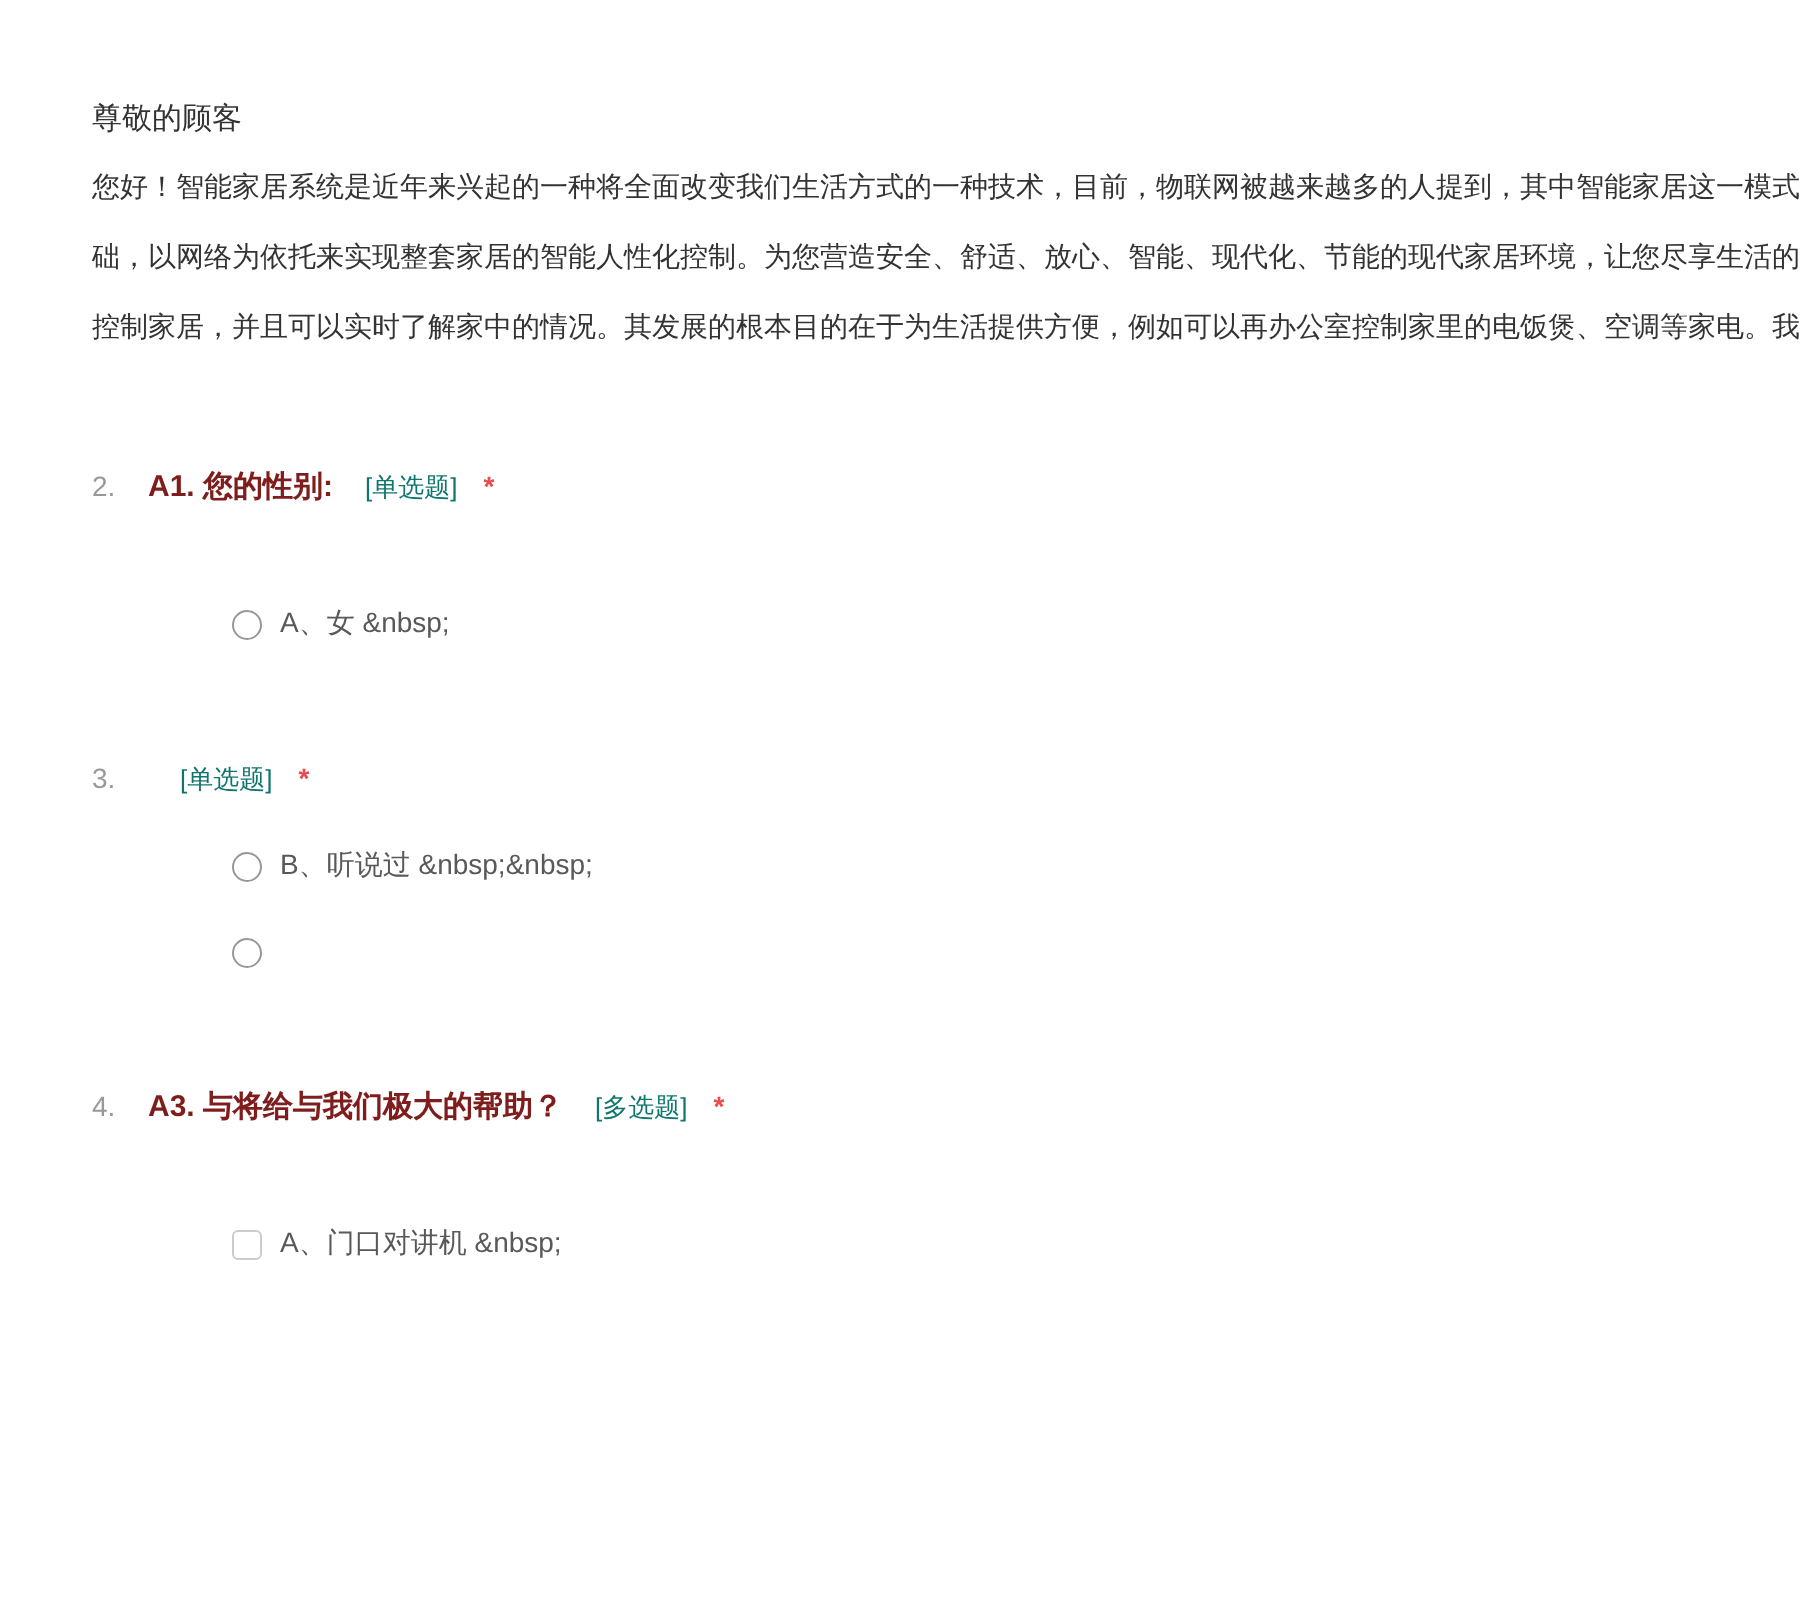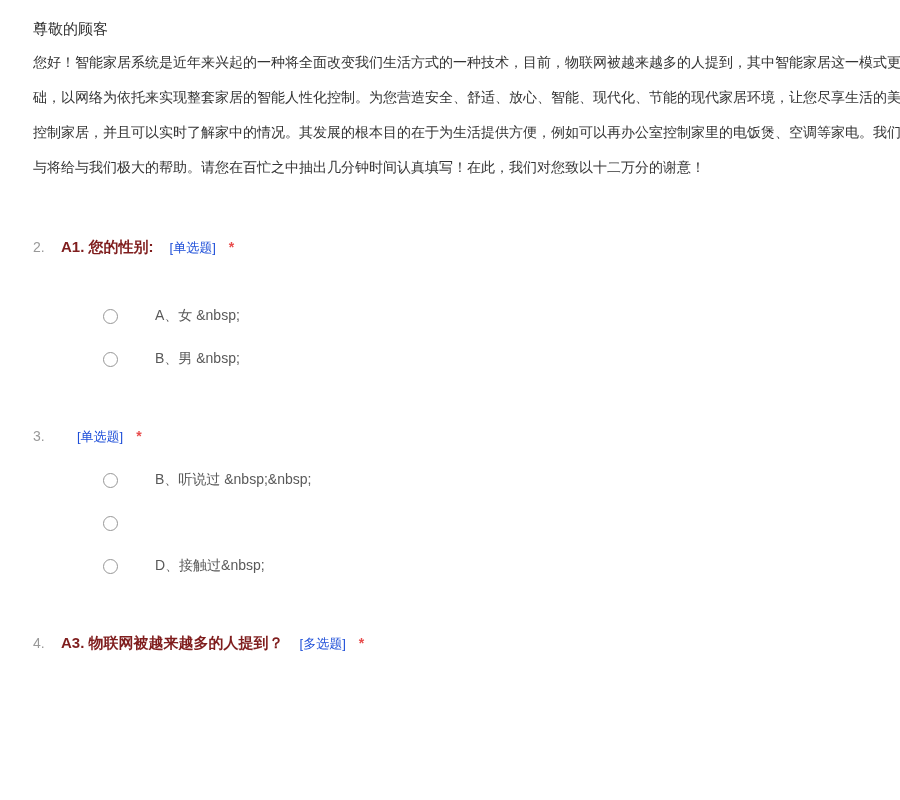--- a/index.html
+++ b/index.html
@@ -4,21 +4,21 @@
 <style>
   html, body { margin: 0; padding: 0; }
   body {
     width: 900px;
     height: 800px;
     overflow: hidden;
     background: #ffffff;
     font-family: "Liberation Sans", "DejaVu Sans", sans-serif;
     color: #333333;
   }
-  .survey { padding: 20px 0 0 33px; }
+  .survey { padding: 20px 0 0 46px; margin-top: 31px; }
 
   .survey-title {
     font-size: 15px;
     line-height: 17px;
     color: #333333;
   }
 
   .intro { margin-top: 8px; }
   .intro-line {
     font-size: 14px;
@@ -39,37 +39,36 @@
   }
   .q-title {
     font-size: 15px;
     font-weight: bold;
     color: #7f1d1d;
     white-space: nowrap;
   }
   .q-tag {
     margin-left: 16px;
     font-size: 13px;
-    color: #1d4ed8;
+    color: #0f766e;
     white-space: nowrap;
   }
   .q-star {
     margin-left: 13px;
     font-size: 14px;
     font-weight: bold;
     color: #e84c4c;
   }
 
   .option {
     display: flex;
     align-items: center;
     height: 20px;
     margin: 23px 0 0 70px;
     cursor: pointer;
-    gap: 28px;
   }
   .option.first { margin-top: 48px; }
   .ctrl {
     flex: none;
     width: 15px;
     height: 15px;
     background: #ffffff;
     box-sizing: border-box;
   }
   .ctrl.radio {
@@ -91,61 +90,56 @@
 <body>
 
 <div class="survey">
 
   <div class="survey-title">尊敬的顾客</div>
 
   <div class="intro">
     <div class="intro-line">您好！智能家居系统是近年来兴起的一种将全面改变我们生活方式的一种技术，目前，物联网被越来越多的人提到，其中智能家居这一模式更是深得人心，许多公司</div>
     <div class="intro-line">础，以网络为依托来实现整套家居的智能人性化控制。为您营造安全、舒适、放心、智能、现代化、节能的现代家居环境，让您尽享生活的美好。整套家居通过手机</div>
     <div class="intro-line">控制家居，并且可以实时了解家中的情况。其发展的根本目的在于为生活提供方便，例如可以再办公室控制家里的电饭煲、空调等家电。我们想通过一次这样的调查</div>
-    <div class="intro-line">与将给与我们极大的帮助。请您在百忙之中抽出几分钟时间认真填写！在此，我们对您致以十二万分的谢意！</div>
   </div>
 
   <div class="question first">
     <div class="q-header">
       <span class="q-num">2.</span>
       <span class="q-title">A1. 您的性别:</span>
       <span class="q-tag">[单选题]</span>
       <span class="q-star">*</span>
     </div>
     <div class="option first">
       <span class="ctrl radio"></span>
       <span class="option-label">A、女 &amp;nbsp;</span>
-    </div>
-    <div class="option">
-      <span class="ctrl radio"></span>
-      <span class="option-label">B、男 &amp;nbsp;</span>
     </div>
   </div>
 
   <div class="question">
     <div class="q-header">
       <span class="q-num">3.</span>
       <span class="q-tag">[单选题]</span>
       <span class="q-star">*</span>
     </div>
     <div class="option">
       <span class="ctrl radio"></span>
       <span class="option-label">B、听说过 &amp;nbsp;&amp;nbsp;</span>
     </div>
     <div class="option">
       <span class="ctrl radio"></span>
     </div>
-    <div class="option">
-      <span class="ctrl radio"></span>
-      <span class="option-label">D、接触过&amp;nbsp;</span>
-    </div>
   </div>
 
   <div class="question">
     <div class="q-header">
       <span class="q-num">4.</span>
-      <span class="q-title">A3. 物联网被越来越多的人提到？</span>
+      <span class="q-title">A3. 与将给与我们极大的帮助？</span>
       <span class="q-tag">[多选题]</span>
       <span class="q-star">*</span>
+    </div>
+    <div class="option first">
+      <span class="ctrl checkbox"></span>
+      <span class="option-label">A、门口对讲机 &amp;nbsp;</span>
     </div>
   </div>
 
 </div>
 
 </body></html>

